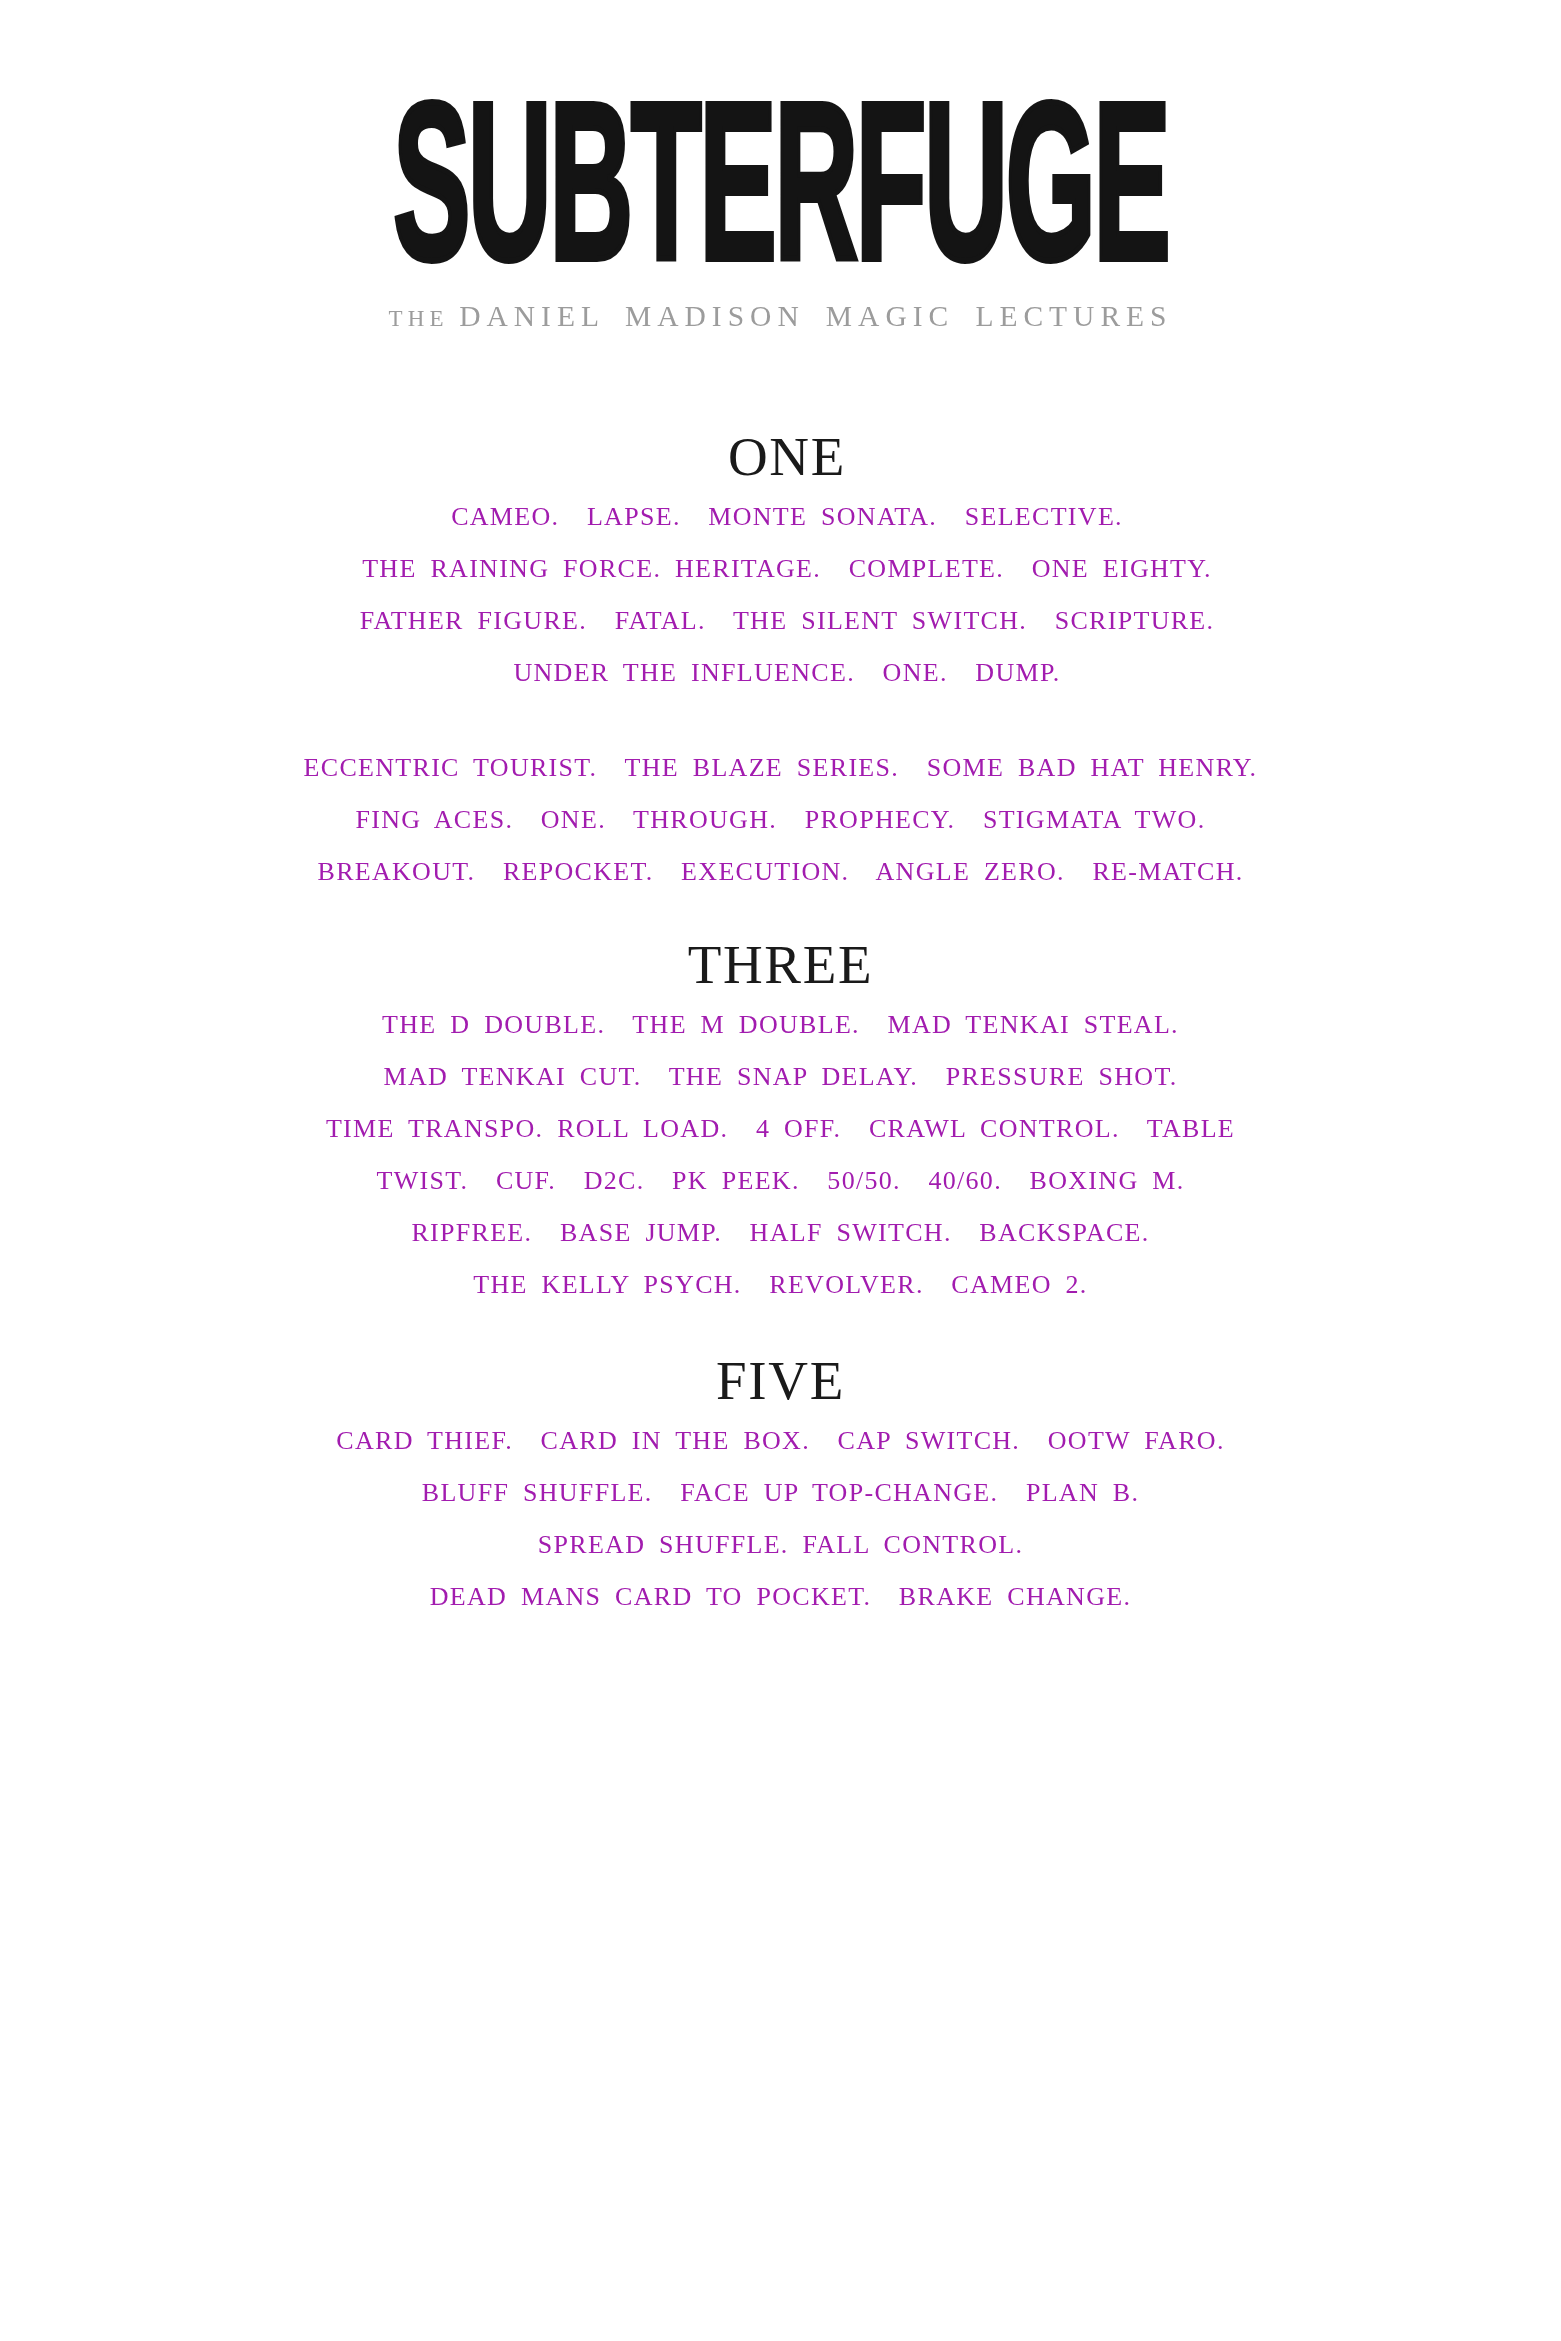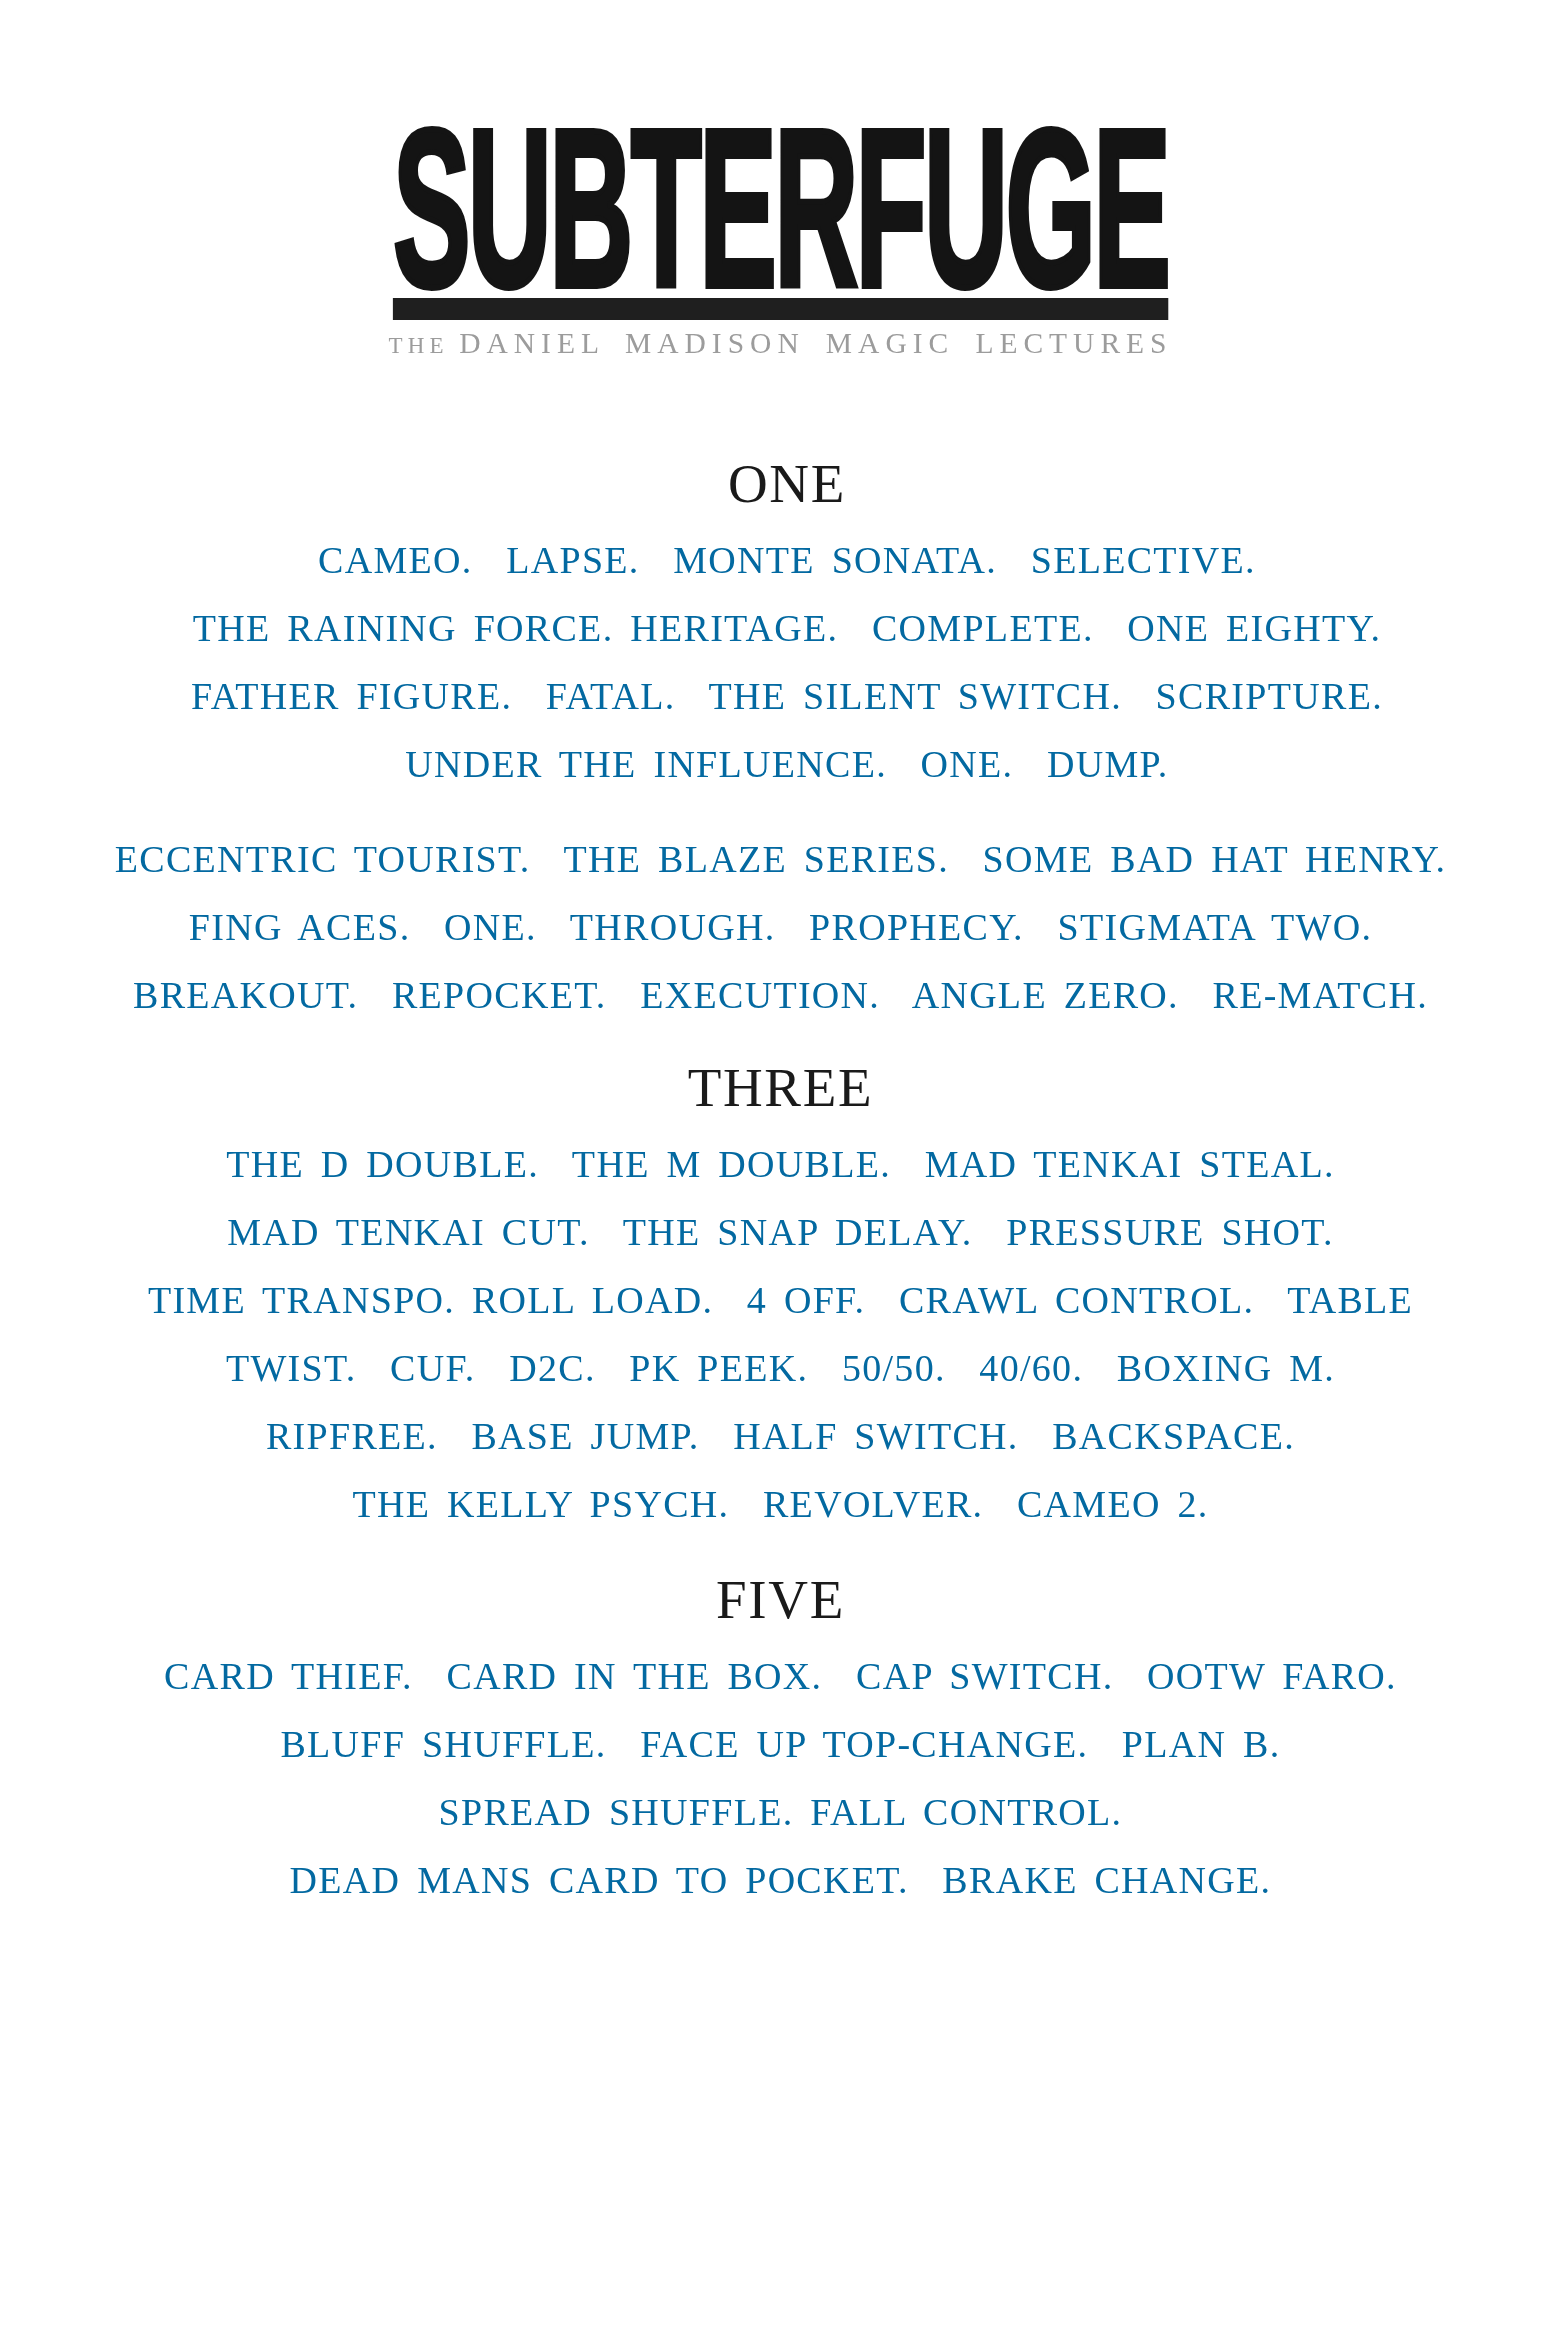--- a/index.html
+++ b/index.html
@@ -8,26 +8,25 @@
     width: 1561px;
     height: 2342px;
     margin: 0 auto;
     background: #ffffff;
     font-family: "Liberation Serif", serif;
     color: #1f1f1f;
     text-align: center;
     overflow: hidden;
   }
   .title-wrap {
-    padding-top: 114px;
+    padding-top: 87px;
     height: 189px;
     display: flex;
     align-items: flex-start;
     justify-content: center;
-    text-decoration: underline;
   }
   .title {
     font-family: "Liberation Sans", sans-serif;
     font-weight: bold;
     font-size: 224px;
     line-height: 189px;
     letter-spacing: -5.2px;
     color: #141414;
     -webkit-text-stroke: 6px #141414;
     transform: scaleX(0.52);
@@ -51,27 +50,27 @@
   }
   h2.heading {
     margin: 0;
     font-size: 55px;
     line-height: 68px;
     font-weight: normal;
     letter-spacing: 1.7px;
     color: #1a1a1a;
   }
   p.line {
-    margin: 16px;
-    font-size: 38px;
+    margin: 0;
+    font-size: 26px;
     line-height: 52px;
     letter-spacing: 1.3px;
     word-spacing: 6px;
     white-space: pre-wrap;
-    color: #0369a1;
+    color: #a21caf;
   }
   .sec-one   { margin-top: 87px; padding-left: 13px; }
   .sec-two   { margin-top: 43px; }
   .sec-three { margin-top: 33px; }
   .sec-four  { margin-top: 39px; }
   .sec-five  { margin-top: 36px; }
 </style>
 </head>
 <body>
 

